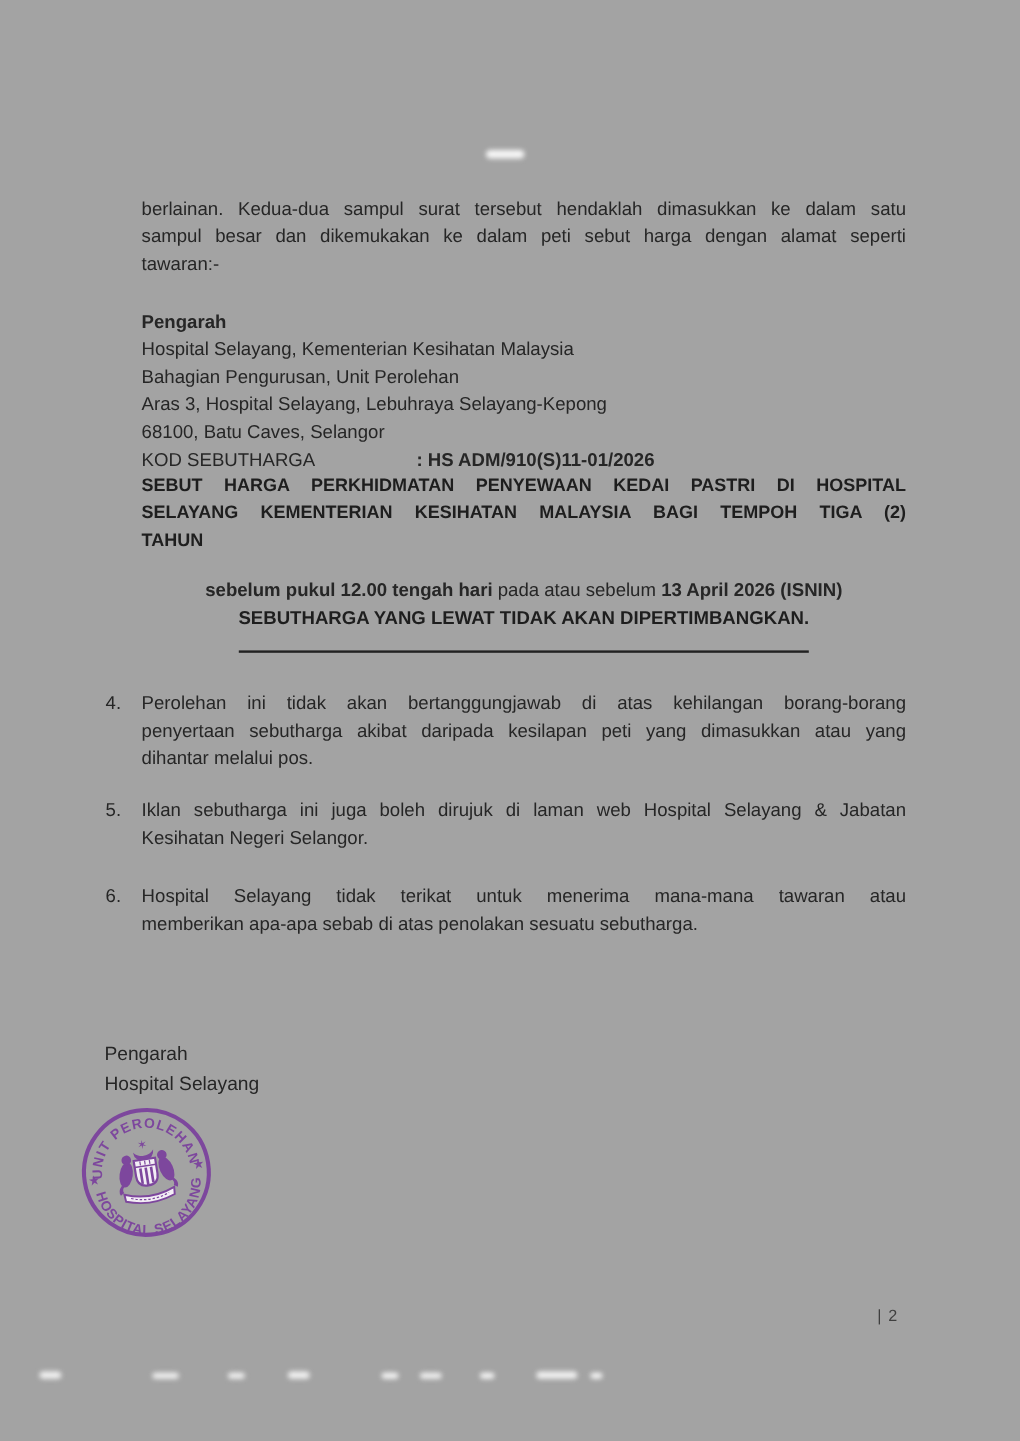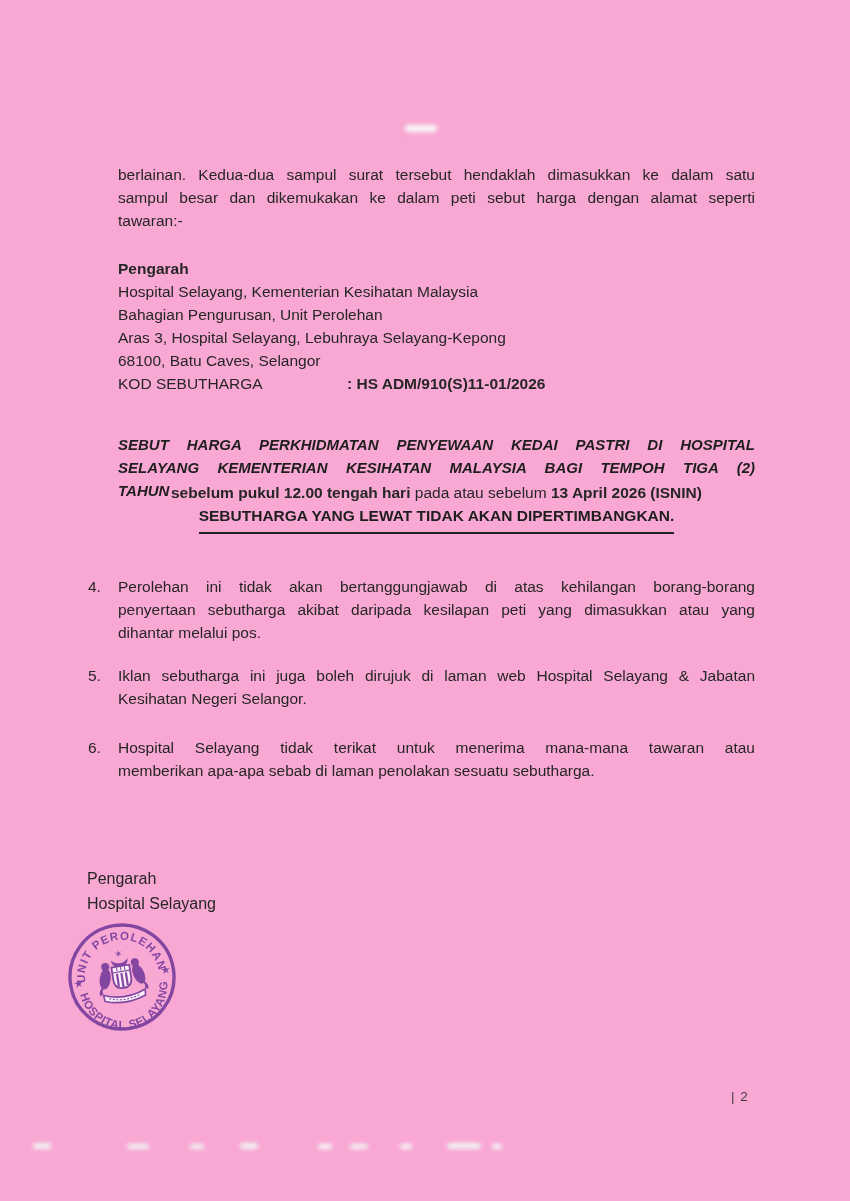--- a/index.html
+++ b/index.html
@@ -1,29 +1,29 @@
 <!DOCTYPE html>
 <html><head>
 <meta charset="utf-8">
 <style>
   html,body{margin:0;padding:0;background:#e9e9e9;}
   .page{
     position:relative;width:850px;height:1201px;margin:0 auto;
-    background:#f9a8d4;overflow:hidden;
+    background:#a3a3a3;overflow:hidden;
     font-family:"Liberation Sans","DejaVu Sans",sans-serif;
     color:#262626;
   }
   .block{position:absolute;left:118px;width:637px;font-size:15.5px;line-height:23px;}
   .jline{text-align:justify;text-align-last:justify;}
   .b{font-weight:bold;}
   .heading{font-weight:bold;font-size:15px;color:#1e1e1e;}
   .addr-row{display:flex;}
   .addr-kod-label{width:229px;flex:0 0 229px;}
   .center{text-align:center;}
-  .warn-underline{font-weight:bold;border-bottom:2.5px solid #222;padding-bottom:8px;color:#1e1e1e;}
+  .warn-underline{font-weight:bold;border-bottom:2.5px solid #222;padding-bottom:18px;color:#1e1e1e;}
   .item{position:absolute;left:88px;width:667px;font-size:15.5px;line-height:23px;}
   .item .num{position:absolute;left:0;top:0;}
   .item .itext{margin-left:30px;width:637px;}
   .sig{position:absolute;left:87px;top:866px;font-size:16px;line-height:25px;}
   .pagenum{position:absolute;left:731px;top:1089px;font-size:13.5px;color:#3f3f3f;letter-spacing:1px;}
   .stamp-wrap{position:absolute;left:60px;top:915px;width:124px;height:124px;}
   .smudge{position:absolute;background:#f2f2f2;border-radius:4px;filter:blur(2px);}
   .smudge.light{background:#f7f7f7;}
 </style>
 </head>
@@ -44,21 +44,21 @@
     <div>Hospital Selayang, Kementerian Kesihatan Malaysia</div>
     <div>Bahagian Pengurusan, Unit Perolehan</div>
     <div>Aras 3, Hospital Selayang, Lebuhraya Selayang-Kepong</div>
     <div>68100, Batu Caves, Selangor</div>
     <div class="addr-row">
       <span class="addr-kod-label">KOD SEBUTHARGA</span>
       <span class="b">: HS ADM/910(S)11-01/2026</span>
     </div>
   </div>
 
-  <div class="block heading" style="top:433px;font-style:italic;">
+  <div class="block heading" style="top:393px;">
     <div class="jline">SEBUT HARGA PERKHIDMATAN PENYEWAAN KEDAI PASTRI DI HOSPITAL</div>
     <div class="jline">SELAYANG KEMENTERIAN KESIHATAN MALAYSIA BAGI TEMPOH TIGA (2)</div>
     <div>TAHUN</div>
   </div>
 
   <div class="block center" style="top:481px;">
     <div>
       <span class="b">sebelum pukul 12.00 tengah hari</span><span> pada atau sebelum </span><span class="b">13 April 2026 (ISNIN)</span>
     </div>
     <div>
@@ -80,21 +80,21 @@
     <div class="itext">
       <div class="jline">Iklan sebutharga ini juga boleh dirujuk di laman web Hospital Selayang &amp; Jabatan</div>
       <div>Kesihatan Negeri Selangor.</div>
     </div>
   </div>
 
   <div class="item" style="top:736px;">
     <span class="num">6.</span>
     <div class="itext">
       <div class="jline">Hospital Selayang tidak terikat untuk menerima mana-mana tawaran atau</div>
-      <div>memberikan apa-apa sebab di laman penolakan sesuatu sebutharga.</div>
+      <div>memberikan apa-apa sebab di atas penolakan sesuatu sebutharga.</div>
     </div>
   </div>
 
   <div class="sig">
     <div>Pengarah</div>
     <div>Hospital Selayang</div>
   </div>
 
   <div class="stamp-wrap">
     <svg width="124" height="124" viewBox="0 0 124 124">

